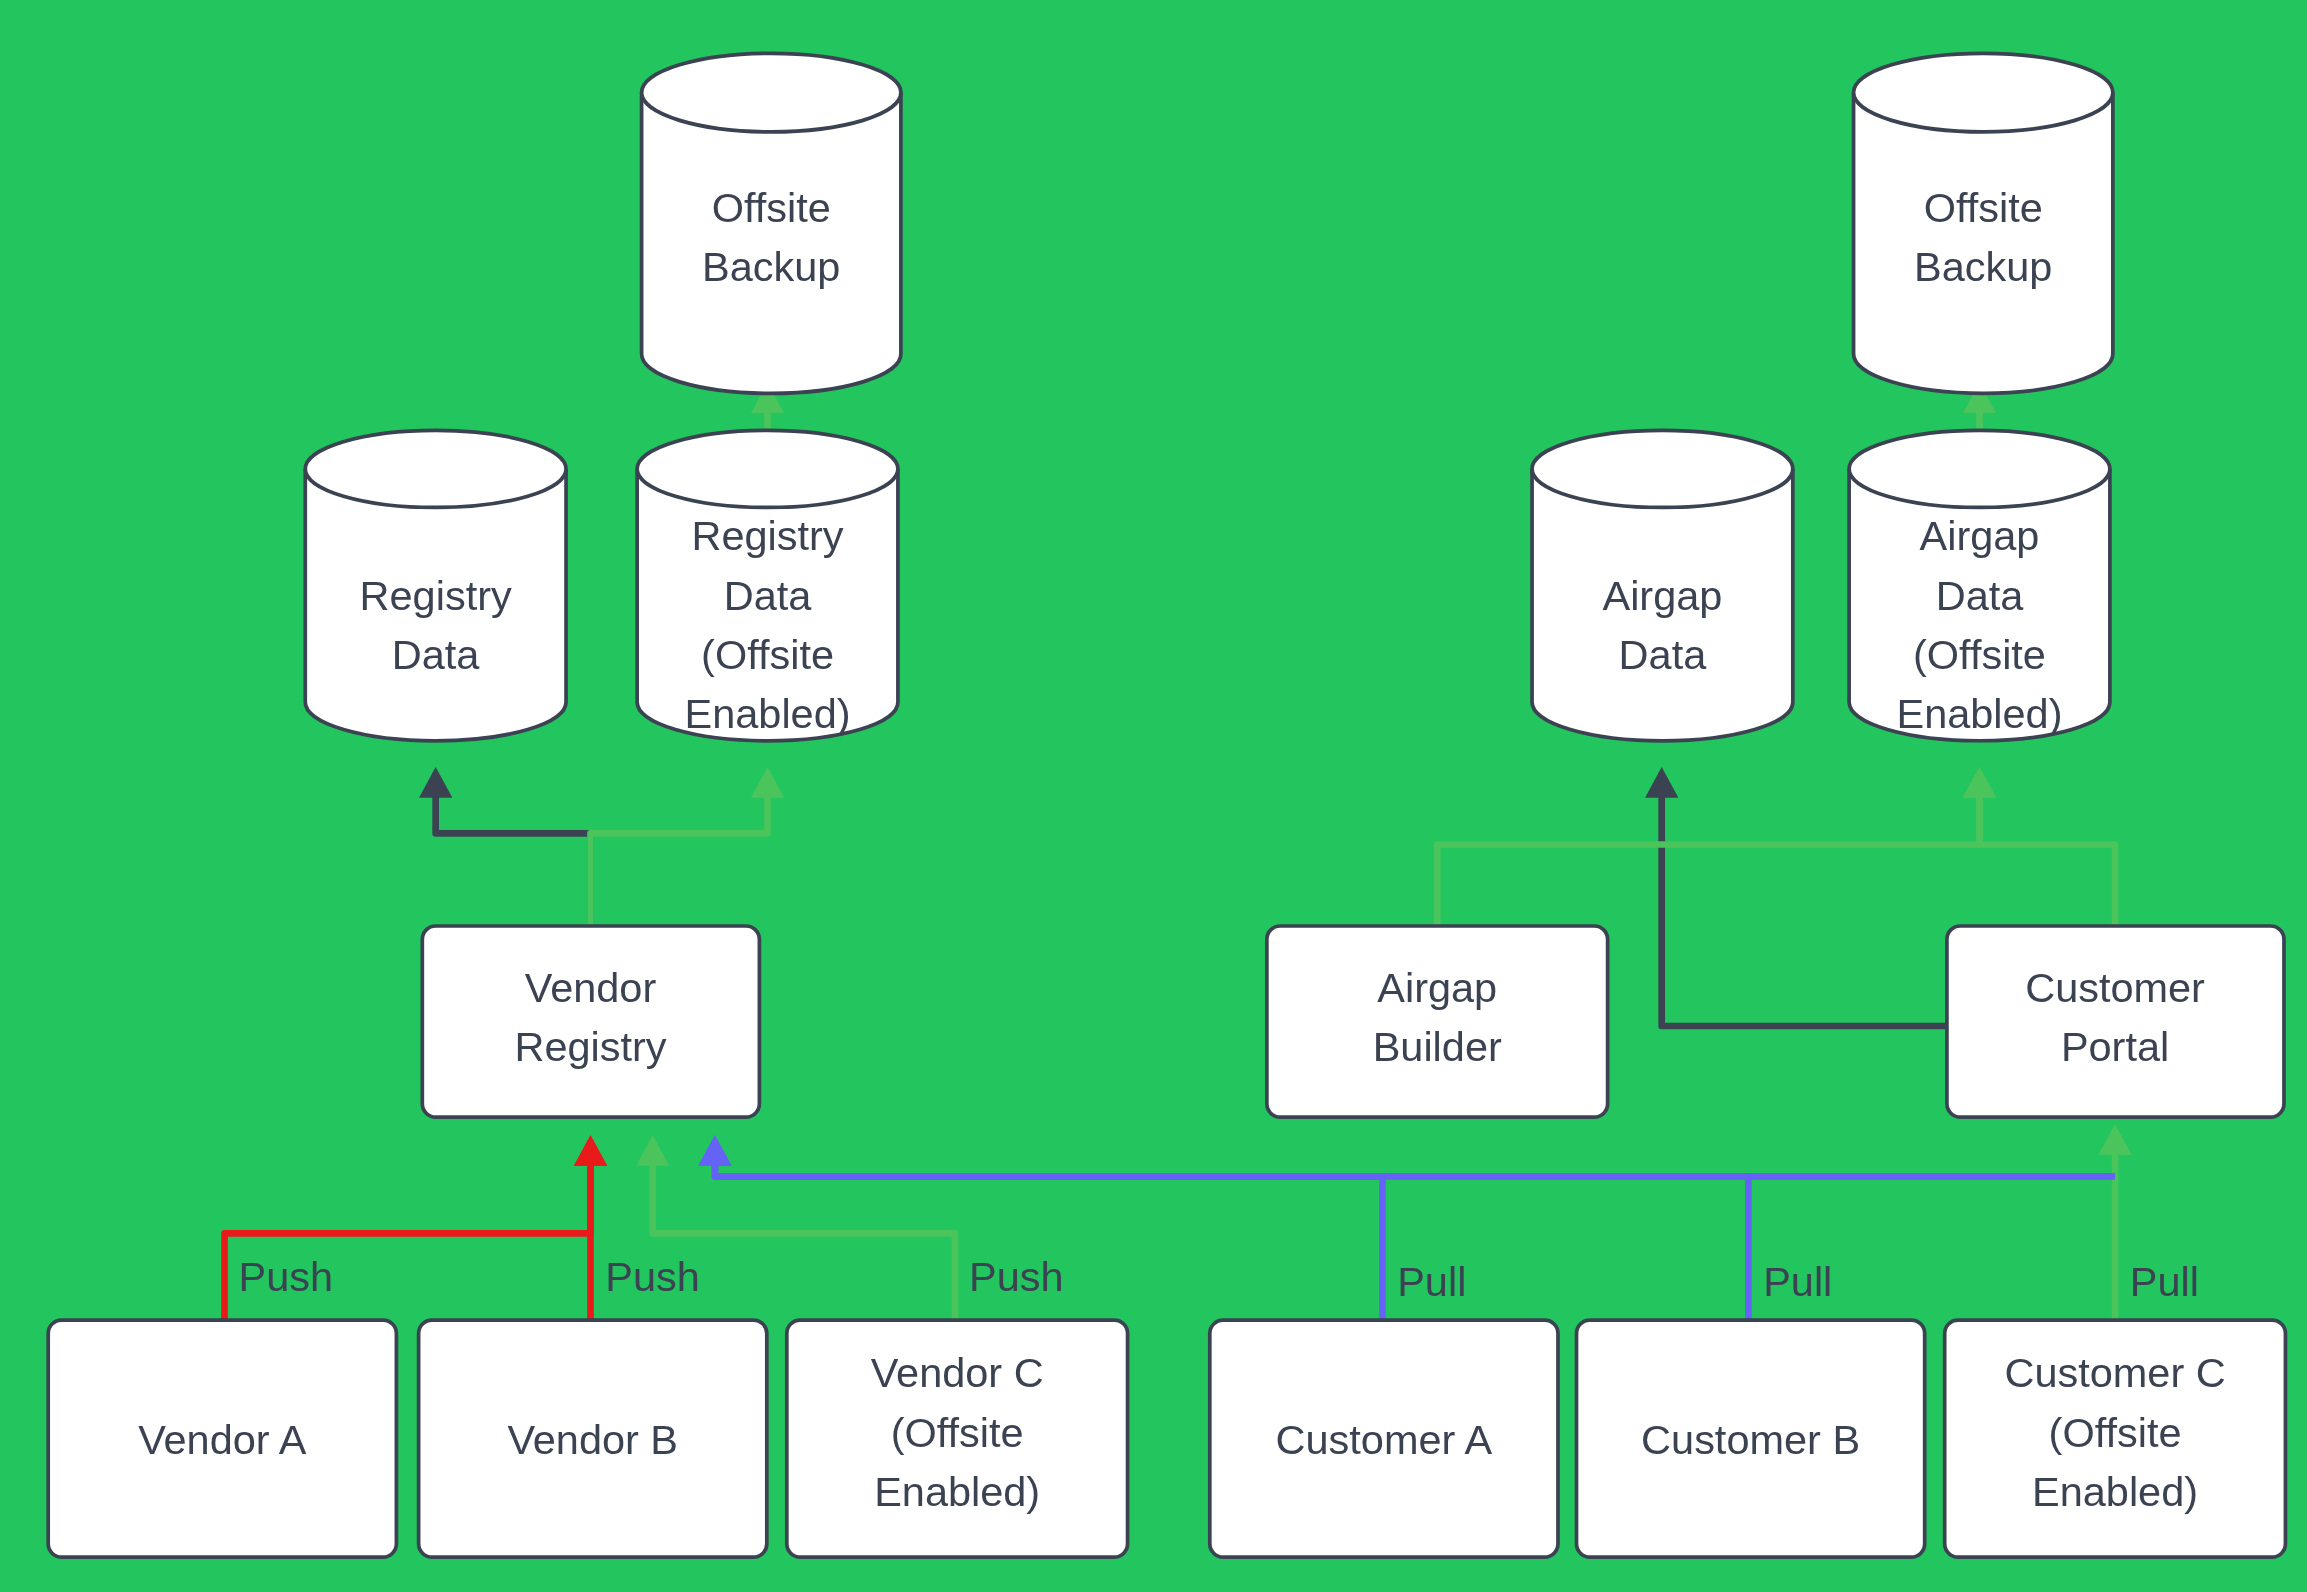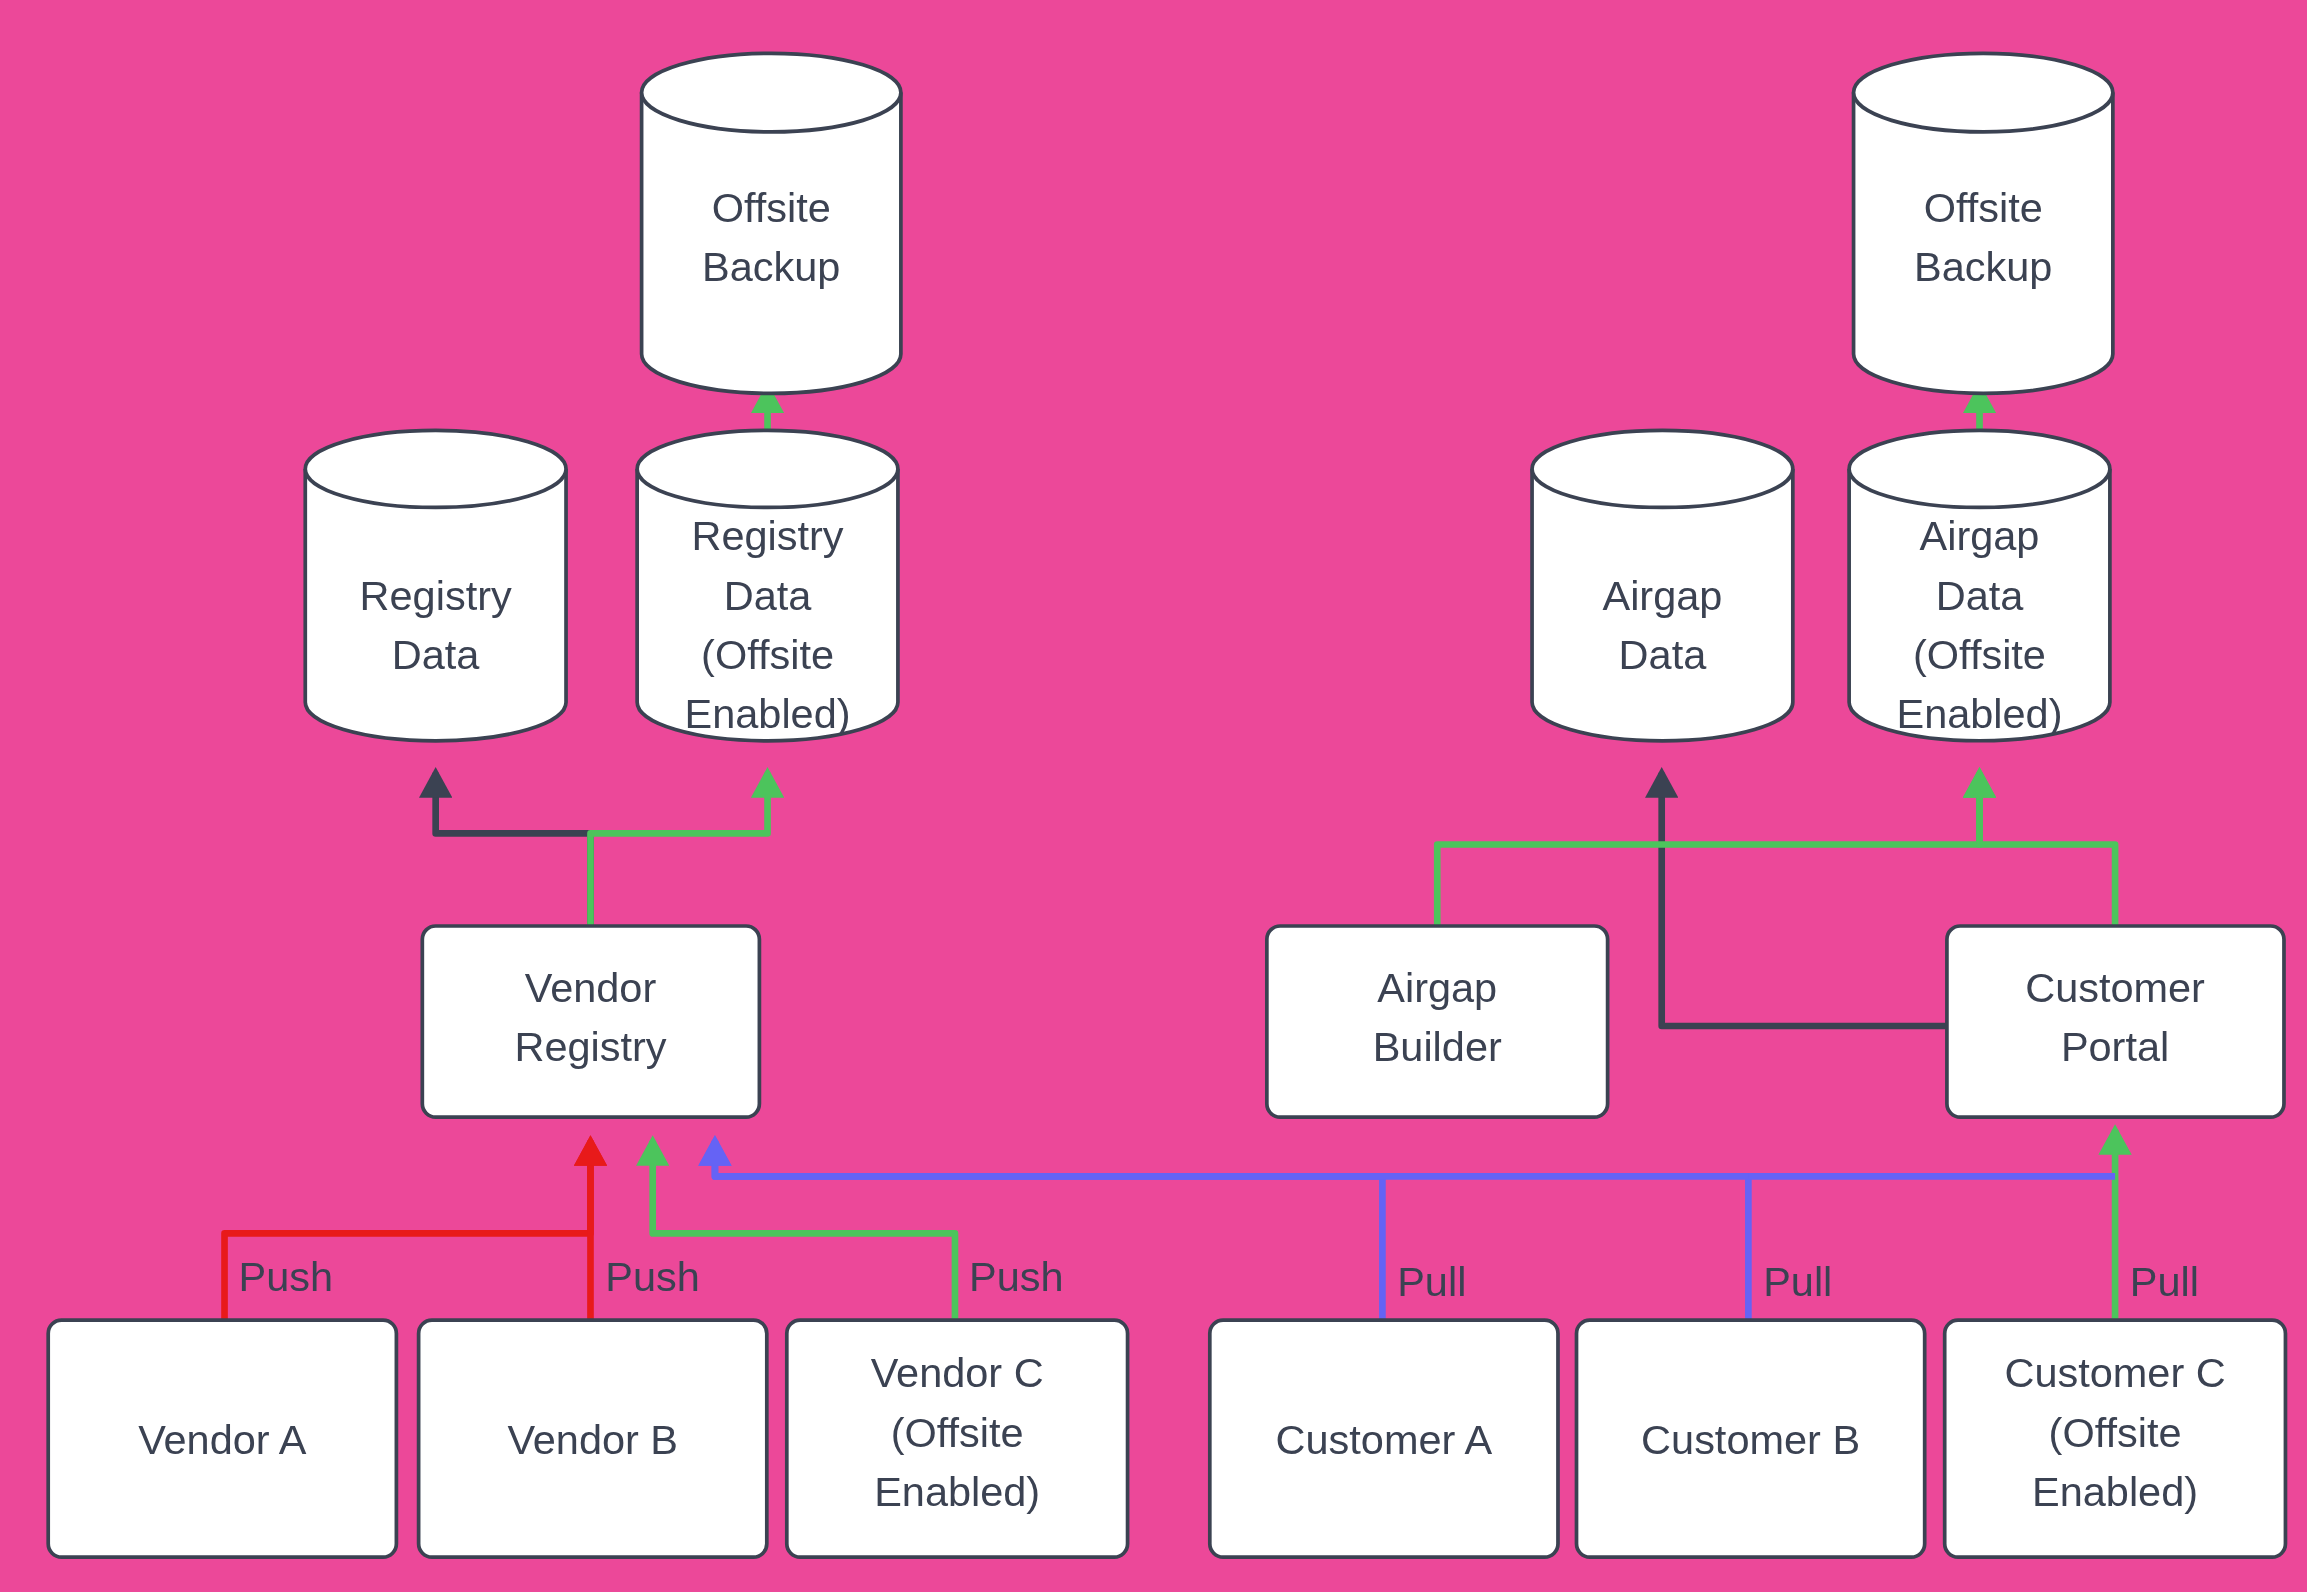--- a/index.html
+++ b/index.html
@@ -8,21 +8,21 @@
     padding: 0;
     background: #ffffff;
   }
   body {
     font-family: "Liberation Sans", sans-serif;
   }
   #diagram-root {
     position: relative;
     width: 2307px;
     height: 1592px;
-    background: #ec4899;
+    background: #22c55e;
     overflow: hidden;
   }
   #diagram-svg {
     display: block;
     width: 2307px;
     height: 1592px;
   }
   .node-shape {
     fill: #ffffff;
     stroke: #3b4252;

